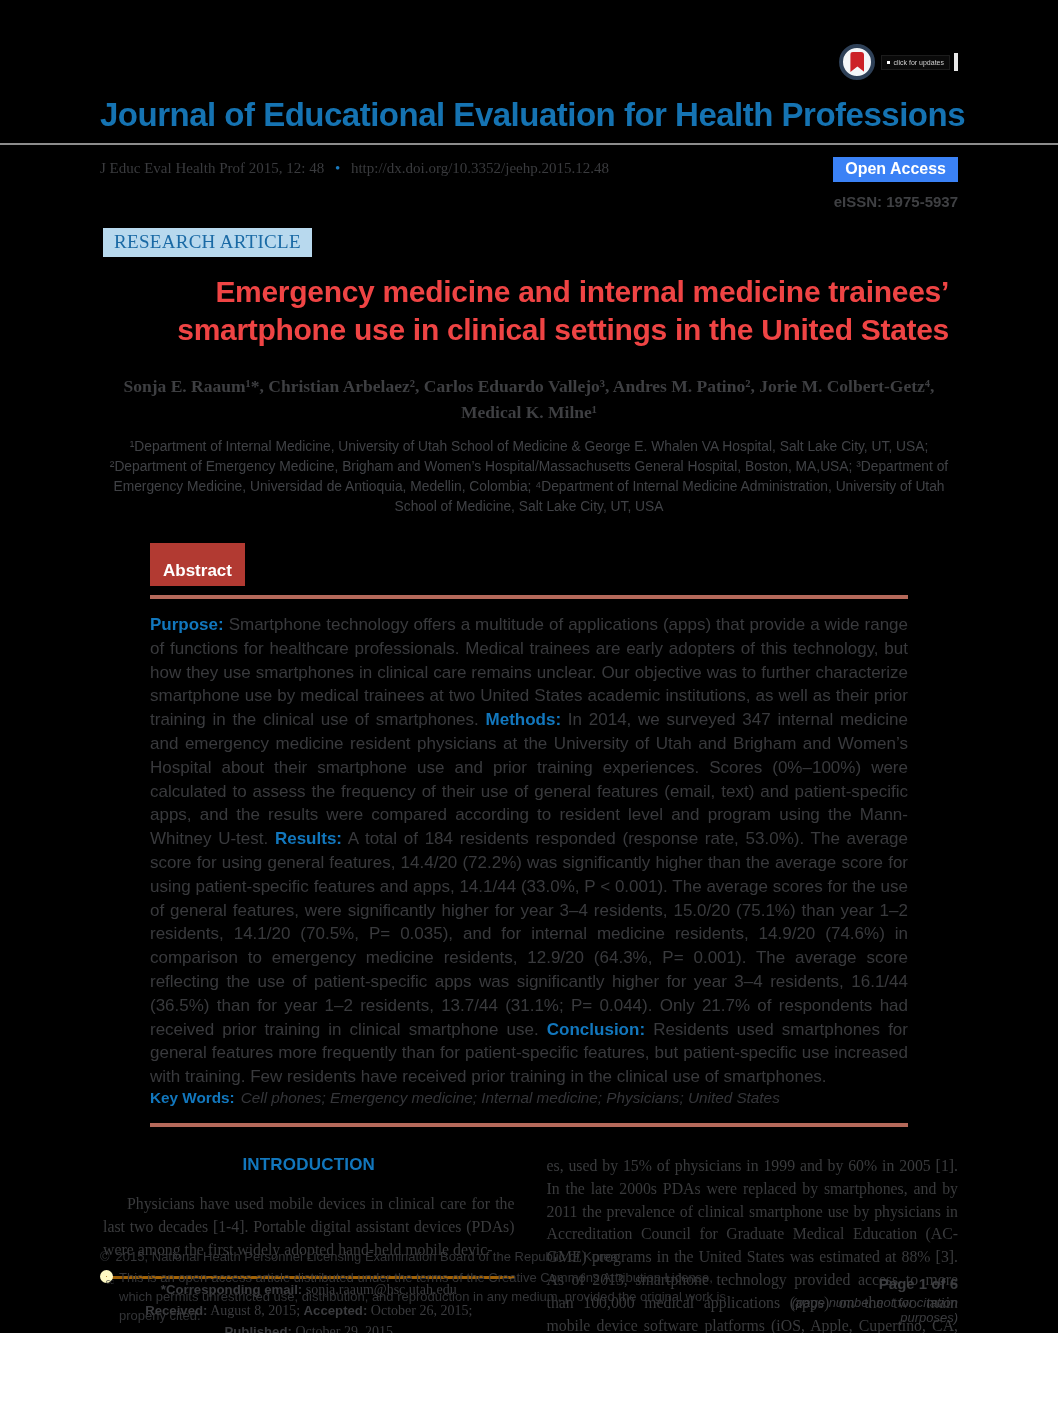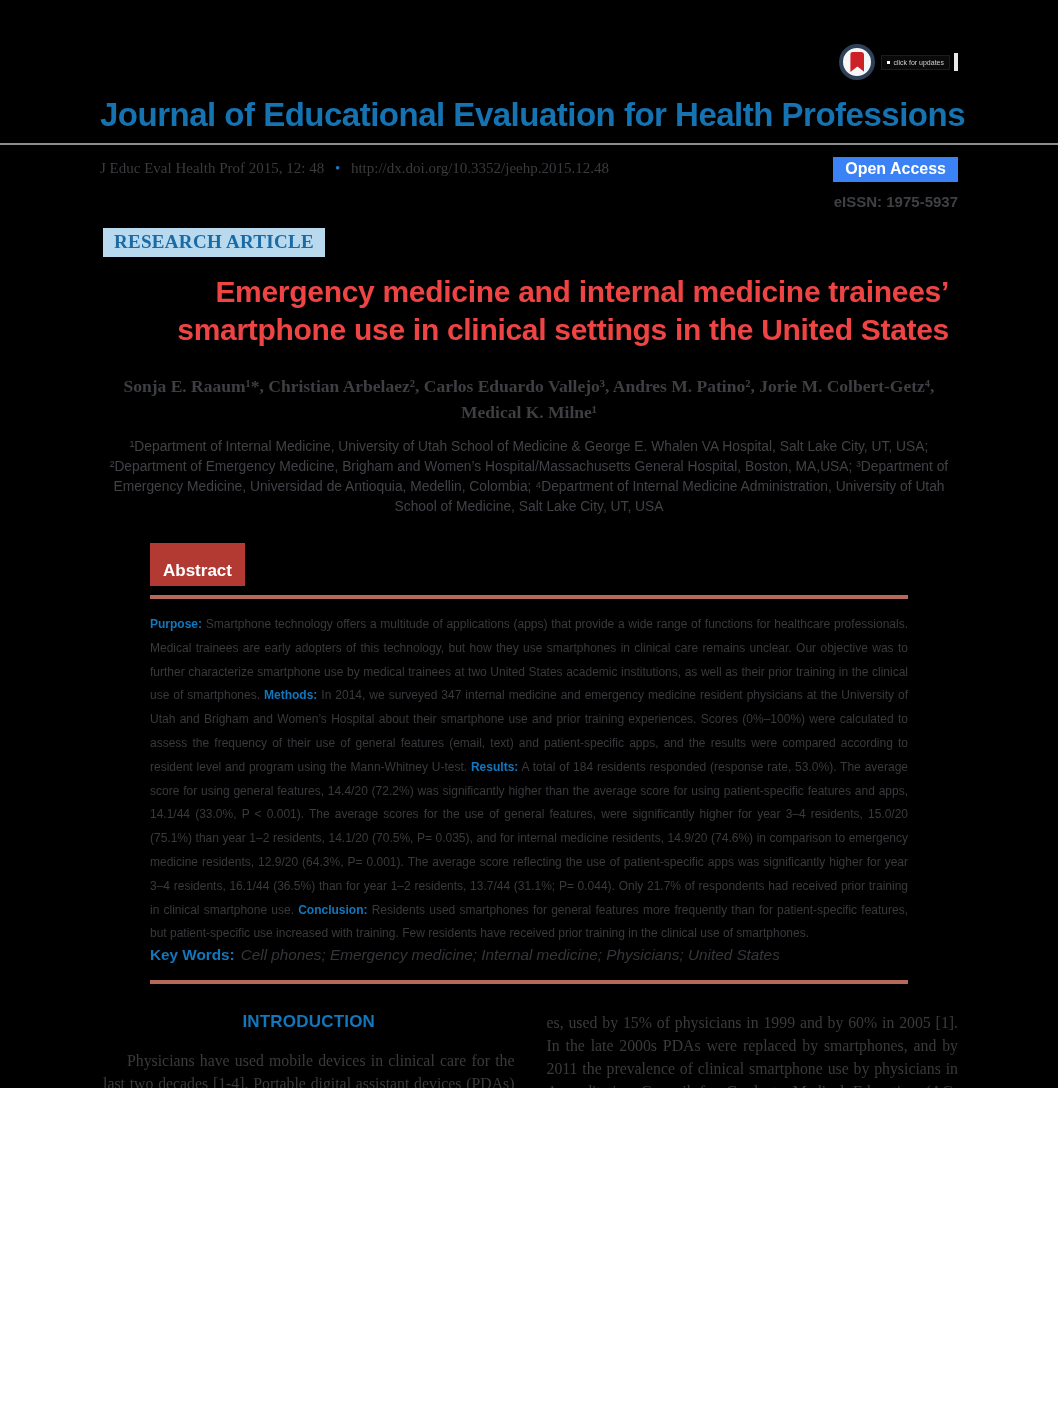--- a/index.html
+++ b/index.html
@@ -1,18 +1,18 @@
 <!DOCTYPE html>
 <html><head>
 <meta charset="utf-8">
 <style>
   * { margin:0; padding:0; box-sizing:border-box; }
   html,body { background:#ffffff; }
   .page {
-    position:relative; width:1058px; height:1088px; background:#ffffff;
+    position:relative; width:1058px; height:1411px; background:#ffffff;
     font-family:"Liberation Sans", sans-serif; overflow:hidden;
   }
   .ink { position:relative; width:1058px; height:1333px; background:#000000; overflow:hidden; }
 
   
   .journal-title {
     padding:96px 0 0 100px;
     font-size:33px; font-weight:bold; letter-spacing:-0.5px;
     color:#1573b2; font-family:"Liberation Sans", sans-serif;
   }
@@ -42,21 +42,21 @@
   .open-access {
     background:#3b82f6; color:#ffffff; font-weight:bold; font-size:16px;
     padding:3px 12px 4px 12px;
   }
   .eissn { text-align:right; padding:11px 100px 0 0; color:#3f4043; font-weight:bold; font-size:15px; }
 
   
   .type-badge {
     display:inline-block; margin:18px 0 0 103px;
     background:#b8d9ee; color:#1a6aa5;
-    font-family:"Liberation Serif", serif; font-weight:bold; font-size:19px;
+    font-family:"Liberation Serif", serif; font-weight:normal; font-size:19px;
     padding:3px 11px 4px 11px; letter-spacing:0.3px;
   }
   .article-title {
     margin:16px auto 16px auto; width:840px; text-align:right;
     font-size:30px; font-weight:bold; letter-spacing:-0.3px; line-height:38px;
     color:#ef4444;
   }
   .authors {
     margin:24px auto 0 auto; width:880px; text-align:center;
     font-family:"Liberation Serif", serif; font-size:17.5px; line-height:26px;
@@ -69,21 +69,21 @@
 
   
   .abstract-block { margin:26px 150px 0 150px; width:758px; }
   .abstract-badge {
     display:inline-block; background:#b23a32; color:#ffffff;
     font-weight:bold; font-size:17px; padding:18px 13px 5px 13px;
   }
   .rule-salmon { height:4px; background:#b5695a; margin-top:9px; }
   .abstract-text {
     margin-top:14px; text-align:justify;
-    font-size:12px; line-height:23.8px; color:#393a3d;
+    font-size:17px; line-height:23.8px; color:#393a3d;
   }
   .blue-label { color:#1277bd; font-weight:bold; }
   .keywords-line { font-size:15.3px; color:#35363a; }
   .keywords-line .kw { font-style:italic; margin-left:6px; }
   .abstract-block .rule-salmon.bottom { margin-top:16px; }
 
   
   .columns { display:flex; gap:32px; padding:28px 100px 0 103px; }
   .col { width:413px; }
   .intro-heading {
@@ -99,21 +99,21 @@
   .footnotes { margin-top:15px; border-top:3px solid #a16207; padding-top:0;text-align:center; }
   .fn-line { font-family:"Liberation Serif", serif; font-size:14px; line-height:21px; color:#3b3c3f; }
   .fn-line b { font-family:"Liberation Sans", sans-serif; font-size:13.2px; }
 
   
   .footer { position:absolute; left:100px; right:100px; bottom:8px; display:flex; justify-content:space-between; align-items:flex-end; }
   .foot-left { width:640px; color:#333437; font-size:13px; line-height:19px; }
   .foot-line { display:flex; gap:6px; margin-top:2px; }
   .foot-icon { flex:0 0 auto; font-size:13px; color:#333437; }
   .cc-icon {
-    flex:0 0 auto; width:13px; height:13px; border:4px solid #fef9c3; border-radius:50%;
+    flex:0 0 auto; width:13px; height:13px; border:6px solid #fef9c3; border-radius:50%;
     font-size:8px; line-height:12px; text-align:center; color:#333437; margin-top:2px;
   }
   .foot-right { text-align:right; color:#3c3d40; }
   .page-label { font-weight:bold; font-size:15px; }
   .page-note { font-style:italic; font-size:13px; margin-top:3px; }
 
   .bottom-white { width:1058px; height:78px; background:#ffffff; }
 </style>
 </head>
 <body>

